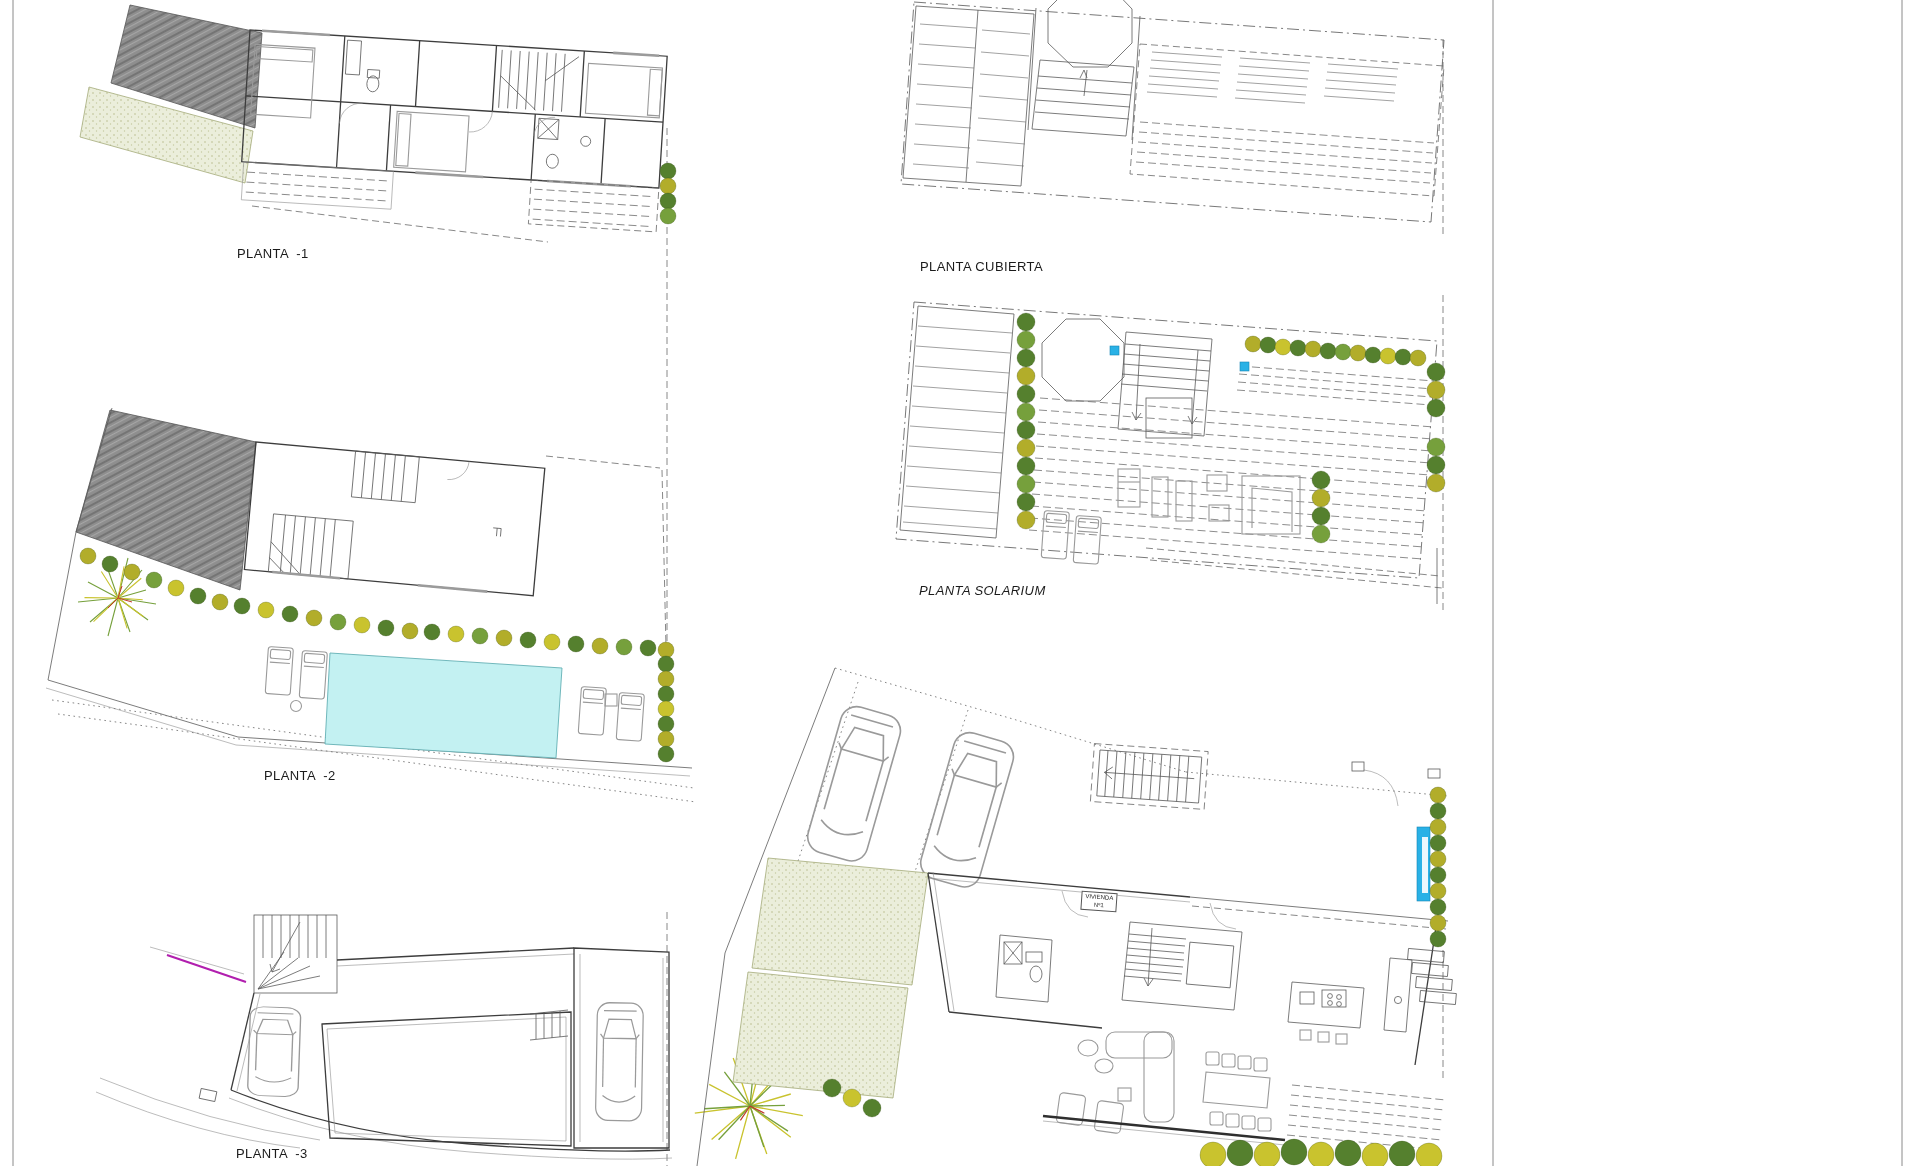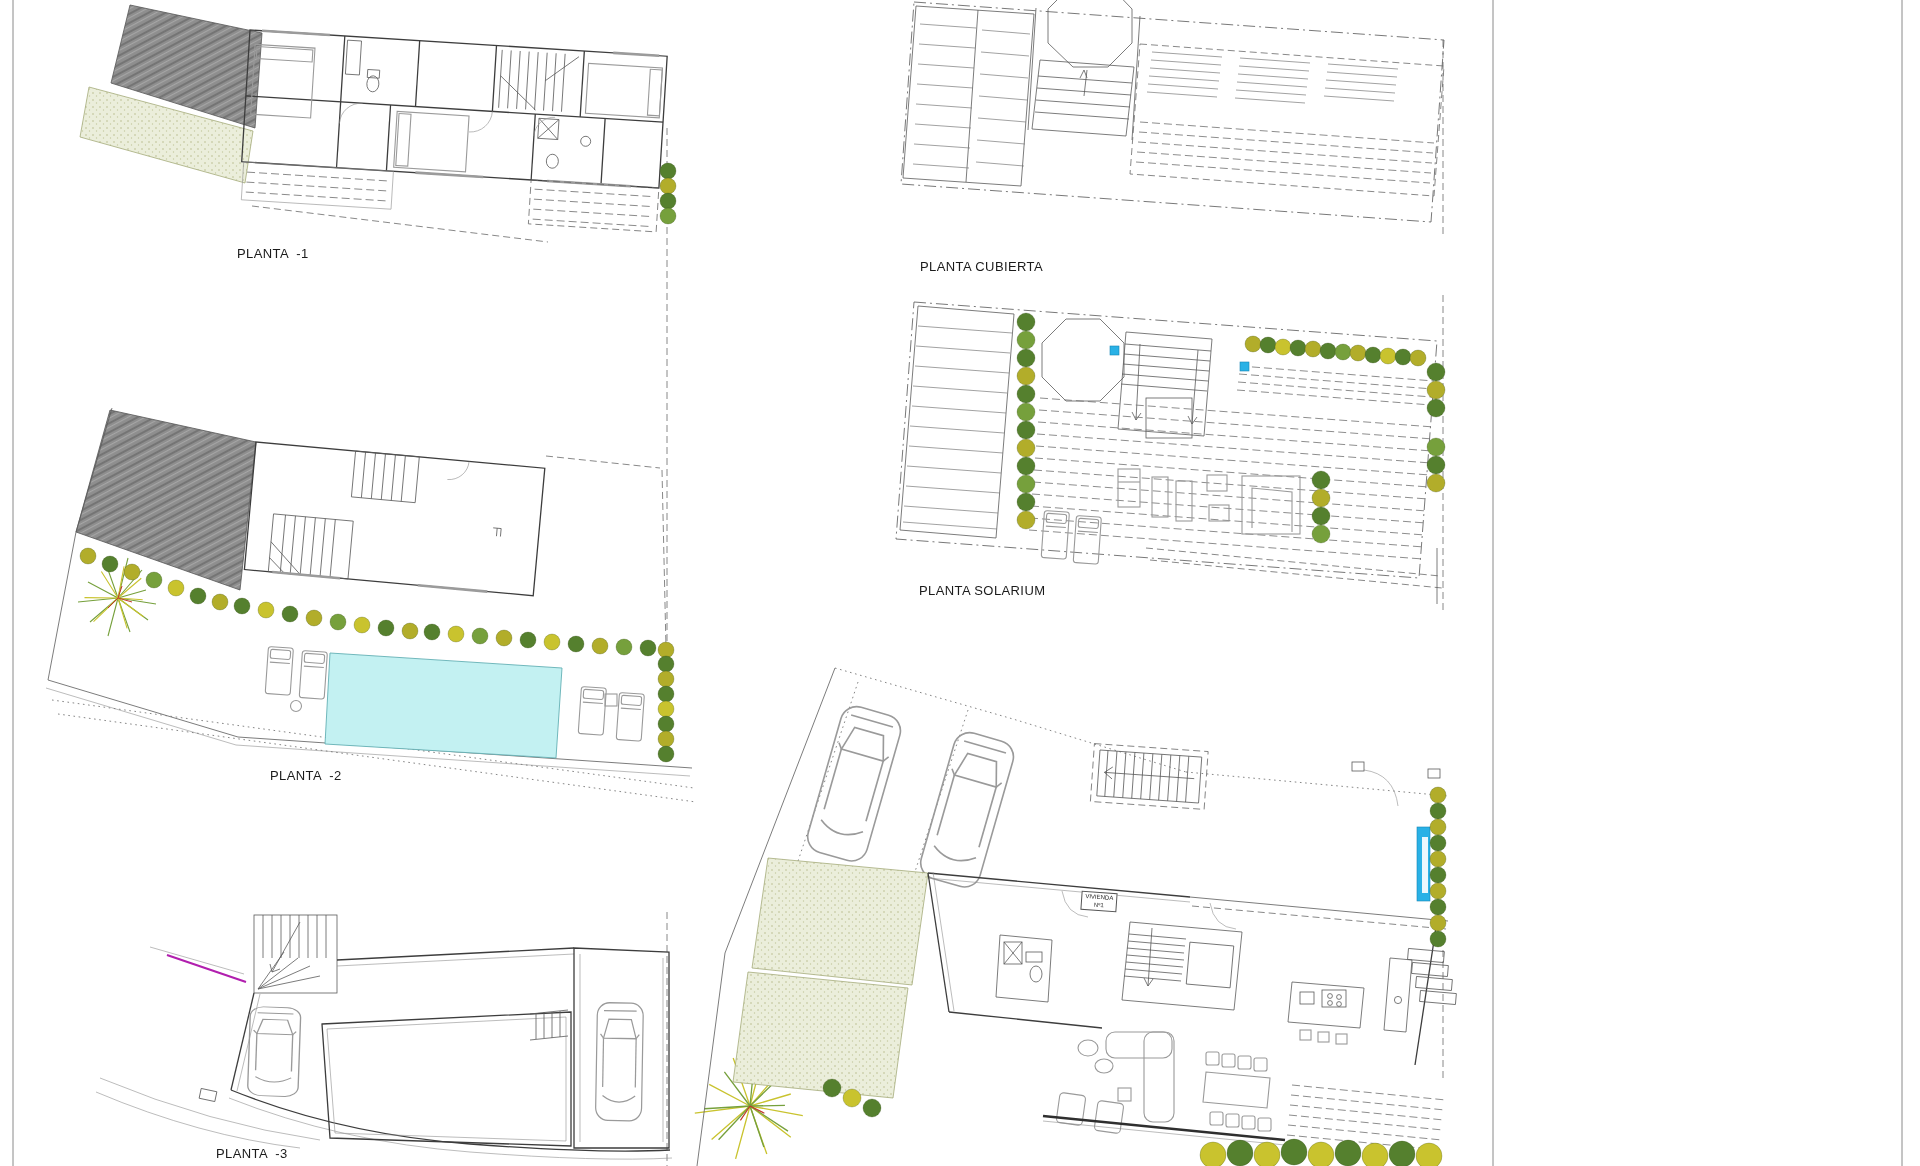--- a/index.html
+++ b/index.html
@@ -611,20 +611,20 @@
           <use href="#trC" x="1348" y="1153" class="tG"></use>
       <use href="#trC" x="1375" y="1156" class="tY"></use>
           <use href="#trC" x="1402" y="1154" class="tG"></use>
       <use href="#trC" x="1429" y="1156" class="tY"></use>
     </g>
   </g>
 </svg>
 
 <div class="lbl" style="left:237px;top:246px;">PLANTA  -1</div>
 <div class="lbl" style="left:920px;top:259px;">PLANTA CUBIERTA</div>
-<div class="lbl" style="left:270px;top:768px;">PLANTA  -2</div>
-<div class="lbl" style="left:919px;top:583px;">PLANTA SOLARIUM</div>
-<div class="lbl" style="left:216px;top:1146px;">PLANTA  -3</div>
+<div class="lbl" style="left:264px;top:768px;">PLANTA  -2</div>
+<div class="lbl" style="left:919px;top:583px;font-style:italic;">PLANTA SOLARIUM</div>
+<div class="lbl" style="left:236px;top:1146px;">PLANTA  -3</div>
 <div class="viv">
   <div>VIVIENDA</div>
   <div>Nº1</div>
 </div>
 </div>
 
 </body></html>

